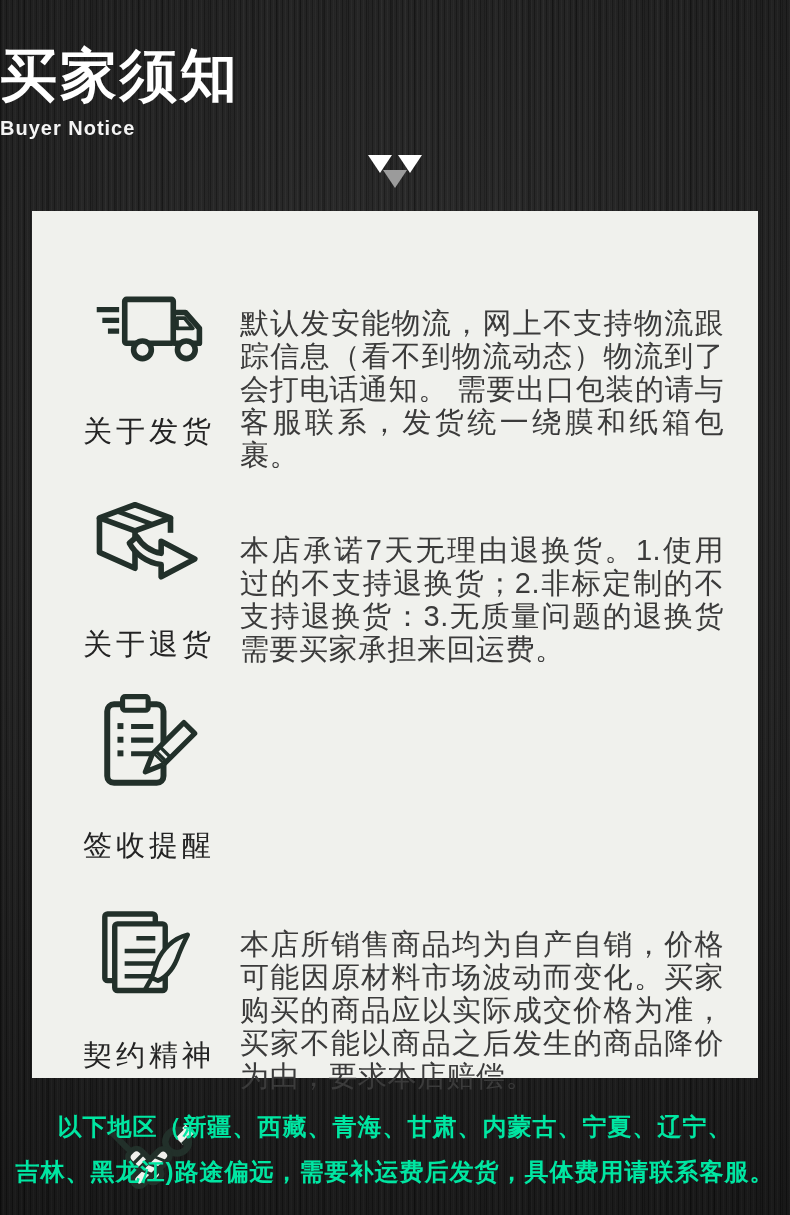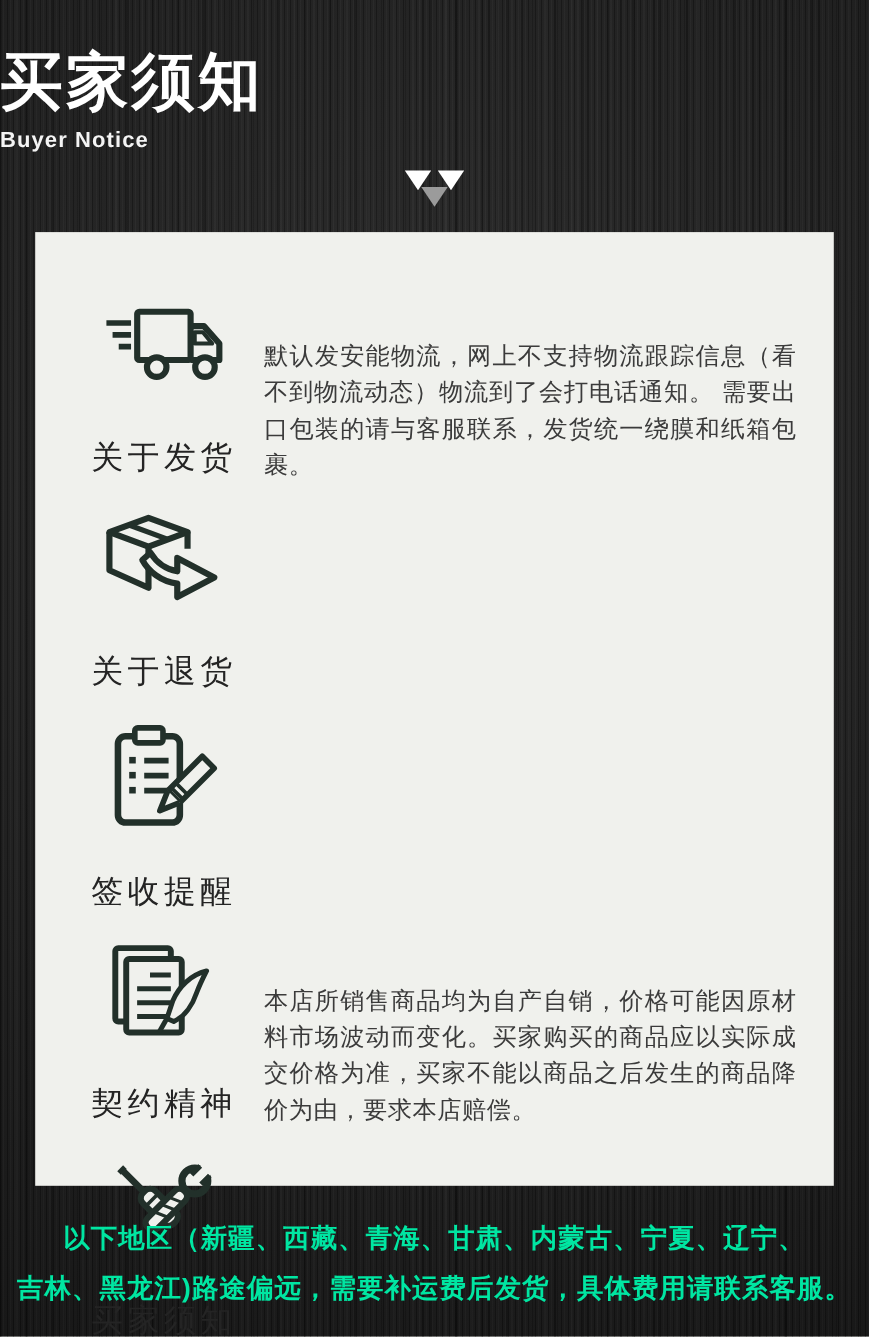--- a/index.html
+++ b/index.html
@@ -36,21 +36,21 @@
     display:flex;align-items:center;margin-bottom:26px;
   }
   .icon-col{
     width:182px;flex:none;display:flex;flex-direction:column;align-items:center;gap:30px;
   }
   .icon-col svg{display:block;}
   .section-label{
     margin-top:6px;font-size:29px;color:#242424;letter-spacing:4px;white-space:nowrap;font-weight:500;
   }
   .text-col{
-    flex:1;font-size:22px;line-height:33px;color:#3b3b3b;
+    flex:1;font-size:29px;line-height:33px;color:#3b3b3b;
     text-align:justify;letter-spacing:0.5px;padding-right:4px;margin-top:36px;
   }
   .footer{
     margin-top:26px;text-align:center;
     color:var(--accent);font-size:24px;font-weight:bold;
     line-height:45px;letter-spacing:1px;
   }
   .ic{stroke:var(--ink);fill:none;stroke-linejoin:round;}
 </style>
 </head>
@@ -91,20 +91,21 @@
         <g class="ic" stroke-width="6">
           <path d="M46 6 L84 20 L46 34 L8 20 Z"></path>
           <path d="M8 20 V57 L46 74 V34"></path>
           <path d="M84 20 v16"></path>
           <path d="M27 13 L65 27" stroke-width="5"></path>
           <path d="M48 40 C54 50 63 56 74 58 L74 45 L110 64 L74 83 L74 70 C58 68 46 58 40 47 Z" fill="var(--card)"></path>
         </g>
       </svg>
       <div class="section-label">关于退货</div>
     </div>
+    <div class="text-col">本店承诺7天无理由退换货。1.使用过的不支持退换货；2.非标定制的不支持退换货：3.无质量问题的退换货需要买家承担来回运费。</div>
   </div>
 
   <div class="section">
     <div class="icon-col">
       <svg width="104" height="98" viewBox="0 0 122 114">
         <g class="ic" stroke-width="6">
           <rect x="12" y="14" width="66" height="92" rx="8" stroke-width="7"></rect>
           <rect x="30" y="5" width="30" height="16" rx="3" fill="var(--card)"></rect>
           <rect x="24" y="36" width="7" height="7" fill="var(--ink)" stroke="none"></rect>
           <rect x="24" y="52" width="7" height="7" fill="var(--ink)" stroke="none"></rect>

